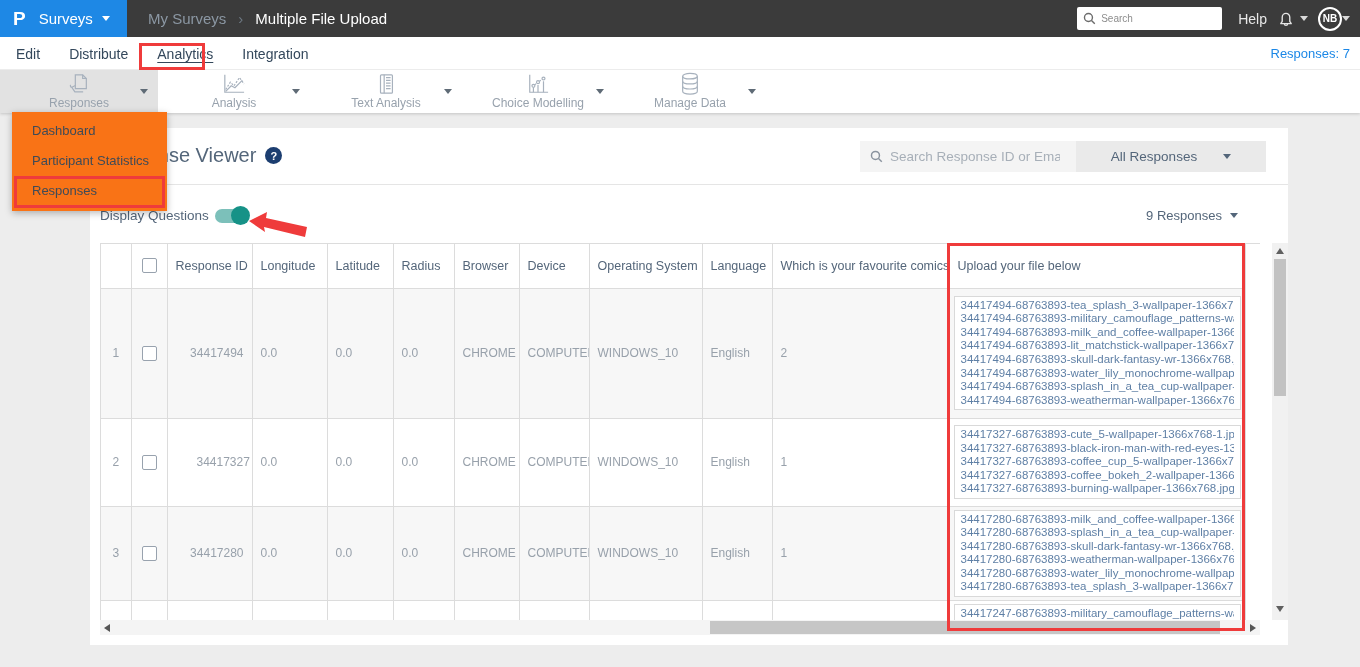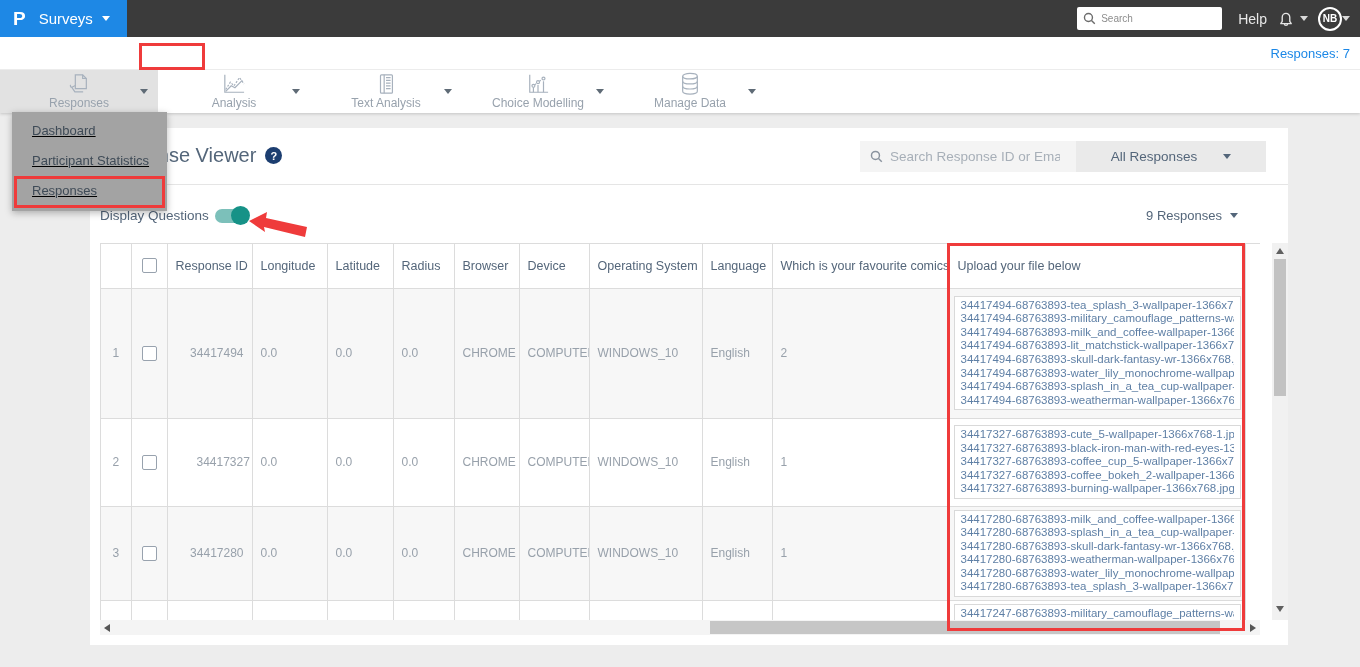--- a/index.html
+++ b/index.html
@@ -42,22 +42,22 @@
   .toolbar { position:absolute; left:0; top:70px; width:1360px; height:43px; background:#fff;
     box-shadow:0 1px 3px rgba(0,0,0,0.18); z-index:18; display:flex; }
   .tb-item { position:relative; width:152px; height:43px; display:flex; flex-direction:column;
     align-items:center; justify-content:center; cursor:pointer; }
   .tb-item:first-child { width:158px; }
   .tb-item.active { background:#e2e2e2; }
   .tb-icon { height:22px; display:flex; align-items:flex-end; justify-content:center; color:#a7b1bd; }
   .tb-label { font-size:12px; color:#98a2ad; margin-top:1px; }
   .tb-caret { position:absolute; right:10px; top:19px; color:#5f6b76; }
   
-  .menu { position:absolute; left:12px; top:112px; width:155px; background:#a3a3a3; padding:3px 4px 6px 0;
-    box-shadow:0 2px 7px rgba(0,0,0,0.28); z-index:30;text-decoration:underline; }
+  .menu { position:absolute; left:12px; top:112px; width:155px; background:#f97316; padding:3px 4px 6px 0;
+    box-shadow:0 2px 7px rgba(0,0,0,0.28); z-index:30; }
   .menu-item { height:30px; display:flex; align-items:center; padding-left:20px; font-size:13px;
     color:#3f4b57; cursor:pointer; }
   
   .card { position:absolute; left:90px; top:128px; width:1198px; height:517px; background:#fff; z-index:5; }
   .title-row { position:absolute; left:0; top:0; width:1198px; height:57px; border-bottom:1px solid #e5e5e5; }
   .page-title { position:absolute; left:10px; top:16px; font-size:20px; color:#54667a; display:flex;
     align-items:center; gap:9px; }
   .help-circle { width:17px; height:17px; border-radius:50%; background:#1c3e70; color:#fff;
     font-size:11px; font-weight:bold; display:flex; align-items:center; justify-content:center; }
   .resp-search { position:absolute; left:770px; top:13px; width:216px; height:31px; background:#f4f4f4;
@@ -119,20 +119,25 @@
 </style>
 </head>
 <body>
 
 <div class="topbar">
   <div class="logo-block">
     <span class="logo-p">P</span>
     <span class="logo-product">Surveys</span>
     <span class="caret"></span>
   </div>
+  <div class="breadcrumb">
+    <span class="bc-parent">My Surveys</span>
+    <span class="bc-sep">›</span>
+    <span class="bc-current">Multiple File Upload</span>
+  </div>
   <div class="topbar-right">
     <div class="top-search">
       <svg width="13" height="13" viewBox="0 0 15 15">
         <circle cx="6.3" cy="6.3" r="4.6" fill="none" stroke="#6b6b6b" stroke-width="1.6"></circle>
         <line x1="9.8" y1="9.8" x2="13.6" y2="13.6" stroke="#6b6b6b" stroke-width="1.6"></line>
       </svg>
       <input type="text" placeholder="Search" style="">
     </div>
     <span class="help-link">Help</span>
     <div class="bell-wrap">
@@ -143,20 +148,26 @@
       <span class="caret"></span>
     </div>
     <div class="avatar-wrap">
       <span class="avatar">NB</span>
       <span class="caret"></span>
     </div>
   </div>
 </div>
 
 <div class="tabbar">
+  <div class="tabs" id="tabs">
+      <span class="tab">Edit</span>
+      <span class="tab">Distribute</span>
+      <span class="tab active">Analytics</span>
+      <span class="tab">Integration</span>
+    </div>
   <div class="responses-count">Responses: 7</div>
 </div>
 
 <div class="toolbar" id="toolbar">
     <div class="tb-item active">
       <div class="tb-icon">
         <svg width="24" height="22" viewBox="0 0 26 24" fill="none" stroke="#a7b1bd" stroke-width="1.3">
           <path d="M9 2h8l4 4v11H9z"></path>
           <path d="M17 2v4h4"></path>
           <path d="M4 13c-1.2 1 .2 3 1.8 2.2L9 13.6"></path>

